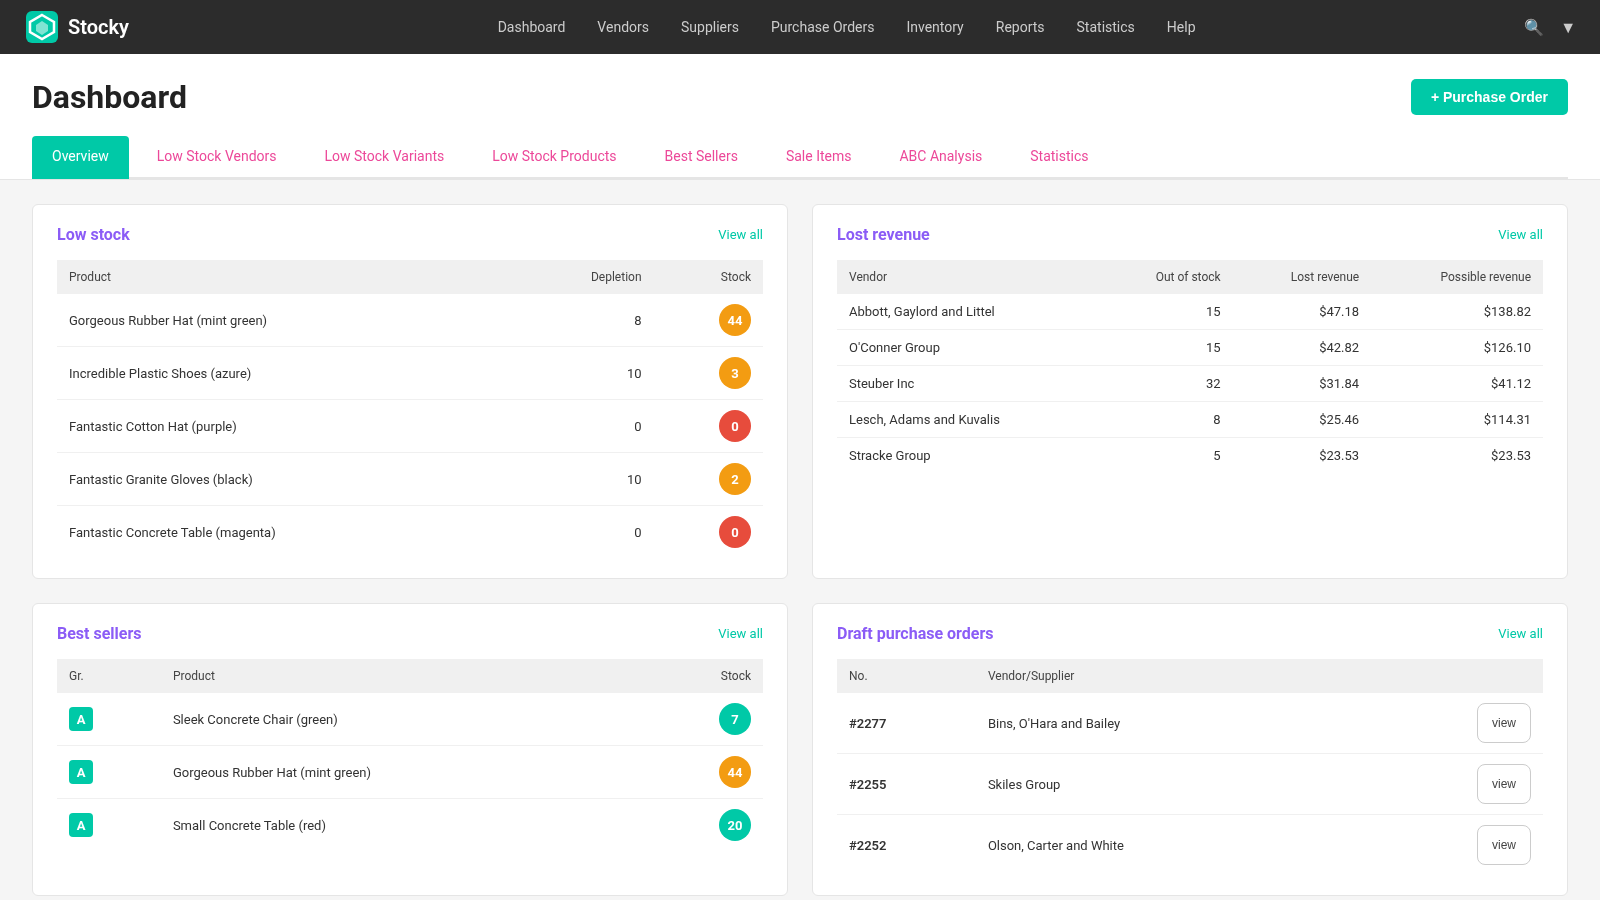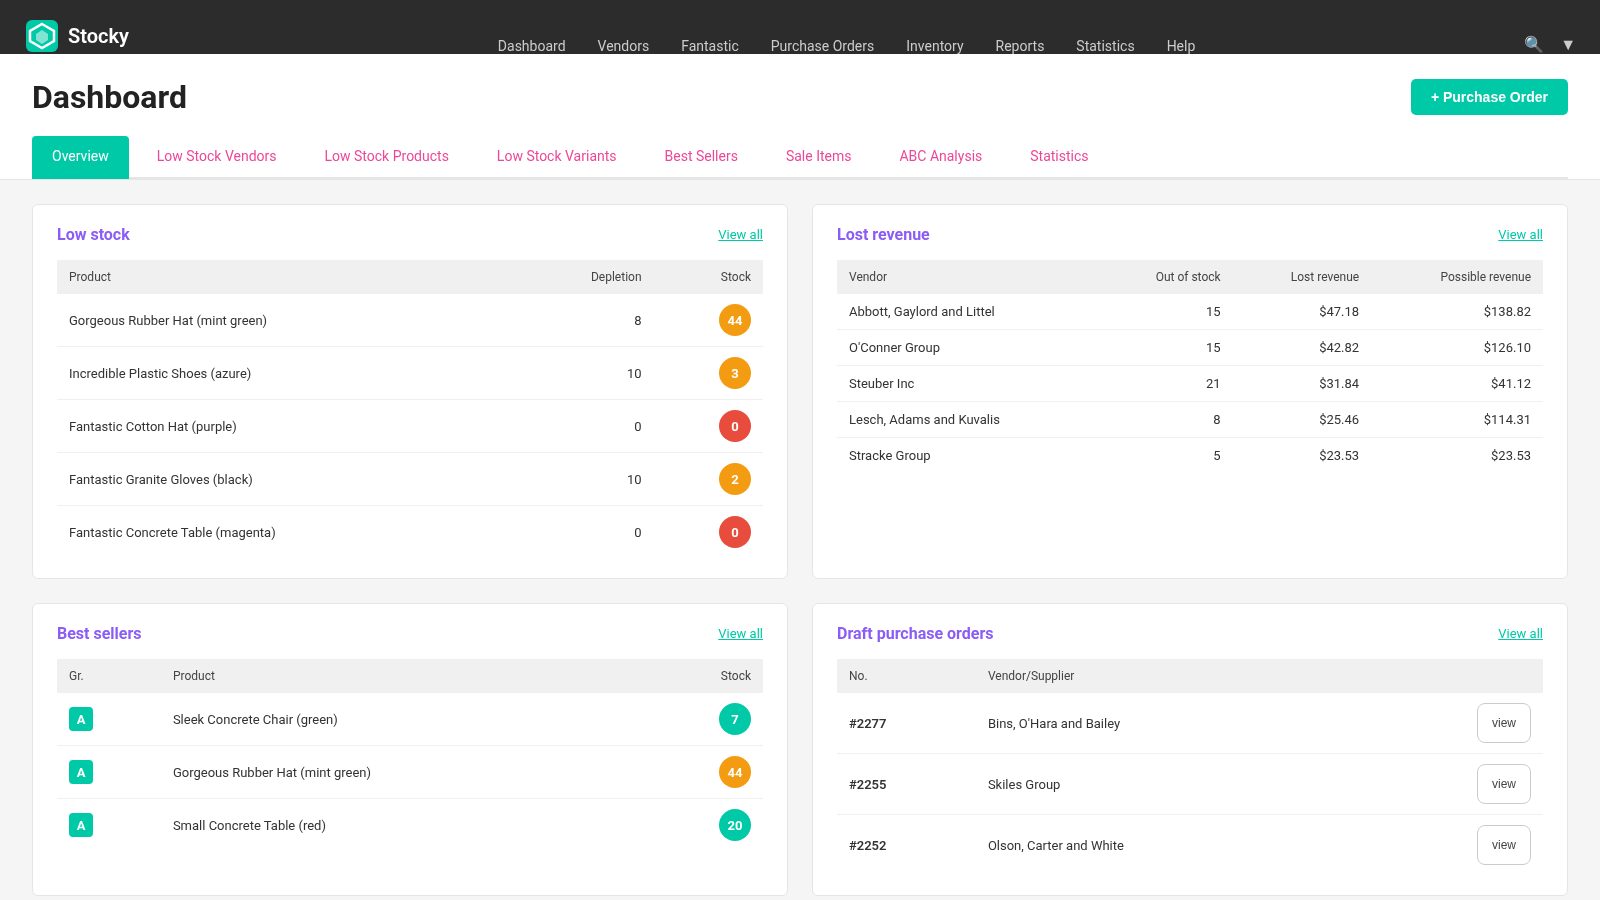--- a/index.html
+++ b/index.html
@@ -2,21 +2,21 @@
 <html><head>
   <meta charset="utf-8">
   <style>
     * { box-sizing: border-box; margin: 0; padding: 0; }
     body { font-family: -apple-system, BlinkMacSystemFont, 'Segoe UI', Roboto, sans-serif; background: #f5f5f5; color: #333; font-size: 14px; }
 
     
     nav {
       background: #2c2c2c;
       display: flex;
-      align-items: flex-end;
+      align-items: center;
       padding: 0 24px;
       height: 54px;
     }
     .nav-logo {
       display: flex;
       align-items: center;
       gap: 8px;
       margin-right: 40px;
     }
     .nav-logo-icon {
@@ -120,21 +120,20 @@
       margin-bottom: 16px;
     }
     .card-title {
       font-size: 16px;
       font-weight: 700;
       color: #8b5cf6;
     }
     .view-all {
       color: #00c9a7;
       font-size: 13px;
-      text-decoration: underline;
       cursor: pointer;
     }
 
     
     table {
       width: 100%;
       border-collapse: collapse;
       font-size: 13px;
     }
     thead tr {
@@ -211,43 +210,43 @@
     <svg class="nav-logo-icon" viewBox="0 0 36 36">
       <rect x="2" y="2" width="32" height="32" rx="6" fill="#00c9a7"></rect>
       <polygon points="18,6 30,13 30,23 18,30 6,23 6,13" fill="none" stroke="#fff" stroke-width="2.5"></polygon>
       <polygon points="18,12 24,16 24,22 18,26 12,22 12,16" fill="#fff" opacity="0.5"></polygon>
     </svg>
     <span class="nav-logo-text">Stocky</span>
   </div>
   <div class="nav-links">
     <a class="nav-link">Dashboard</a>
     <a class="nav-link">Vendors</a>
-    <a class="nav-link">Fantastic</a>
+    <a class="nav-link">Suppliers</a>
     <a class="nav-link">Purchase Orders</a>
     <a class="nav-link">Inventory</a>
     <a class="nav-link">Reports</a>
     <a class="nav-link">Statistics</a>
     <a class="nav-link">Help</a>
   </div>
   <div class="nav-actions">
     <span class="nav-search-icon">🔍</span>
     <span class="nav-caret">▼</span>
   </div>
 </nav>
 
 <div class="page-header">
   <div class="page-header-top">
     <h1 class="page-title">Dashboard</h1>
     <button class="btn-purchase-order">+ Purchase Order</button>
   </div>
   <div class="tabs">
     <div class="tab active">Overview</div>
     <div class="tab">Low Stock Vendors</div>
+    <div class="tab">Low Stock Variants</div>
     <div class="tab">Low Stock Products</div>
-    <div class="tab">Low Stock Variants</div>
     <div class="tab">Best Sellers</div>
     <div class="tab">Sale Items</div>
     <div class="tab">ABC Analysis</div>
     <div class="tab">Statistics</div>
   </div>
 </div>
 
 <div class="main">
 
   <div class="card">
@@ -325,21 +324,21 @@
       <td class="right">$138.82</td>
     </tr>
           <tr>
       <td>O'Conner Group</td>
       <td class="right">15</td>
       <td class="right">$42.82</td>
       <td class="right">$126.10</td>
     </tr>
           <tr>
       <td>Steuber Inc</td>
-      <td class="right">21</td>
+      <td class="right">32</td>
       <td class="right">$31.84</td>
       <td class="right">$41.12</td>
     </tr>
           <tr>
       <td>Lesch, Adams and Kuvalis</td>
       <td class="right">8</td>
       <td class="right">$25.46</td>
       <td class="right">$114.31</td>
     </tr>
           <tr>

